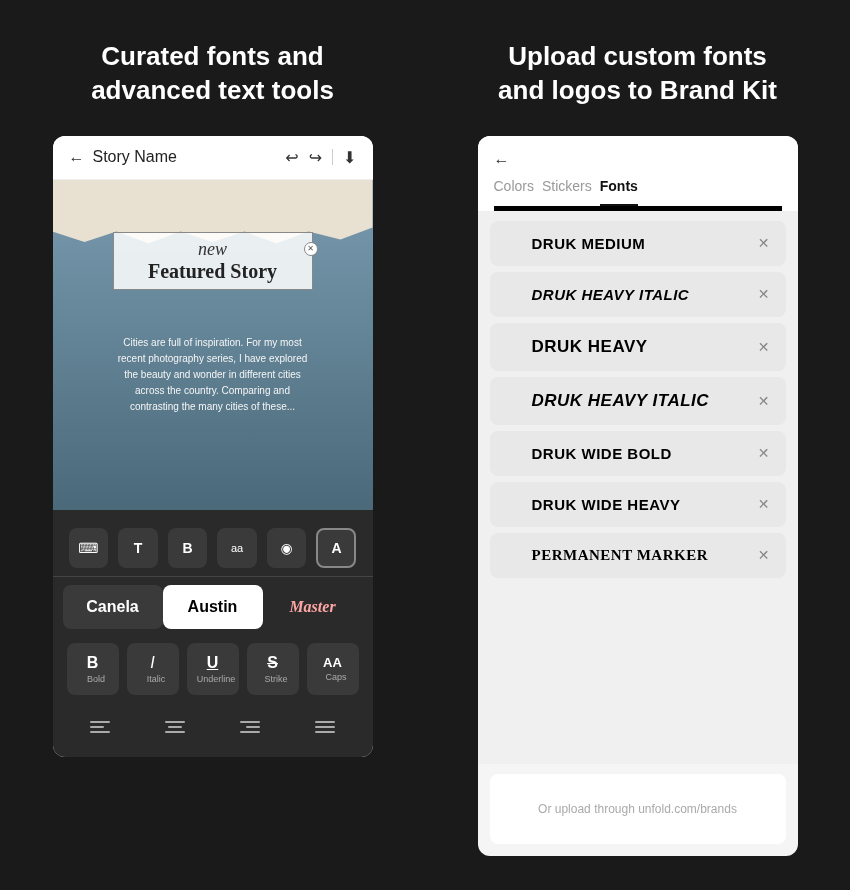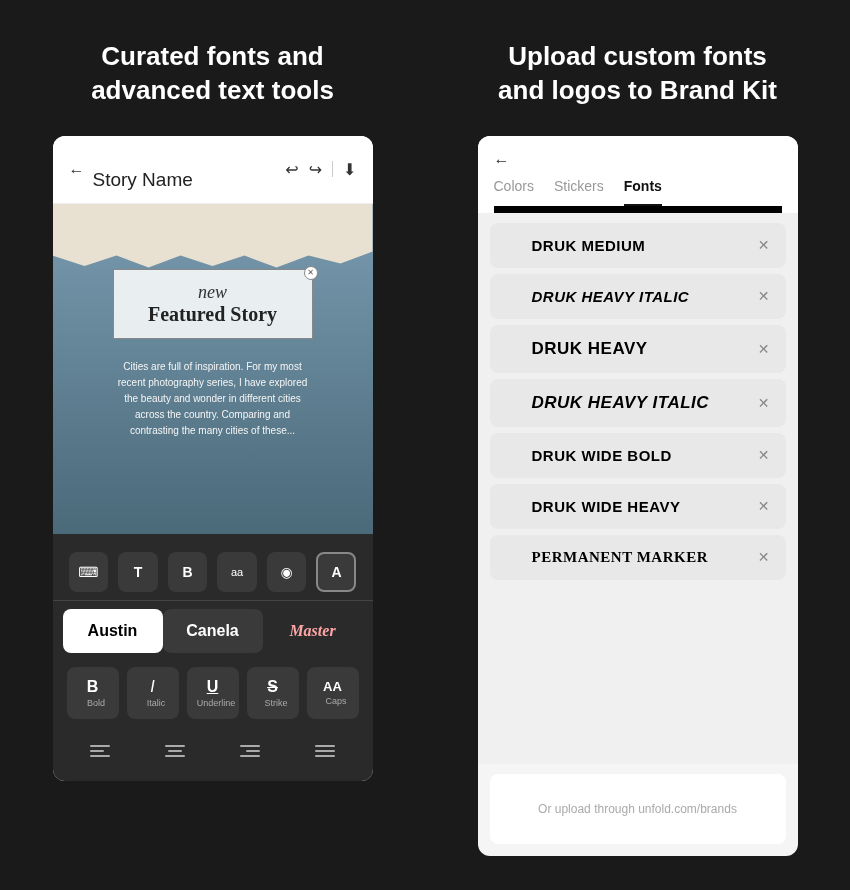--- a/index.html
+++ b/index.html
@@ -49,24 +49,23 @@
       padding: 12px 16px;
       background: #fff;
       border-bottom: 1px solid #eee;
     }
     .phone-header-left {
       display: flex;
       align-items: center;
       gap: 8px;
     }
     .phone-header-title {
-      font-size: 19px;
+      font-size: 16px;
       font-weight: 500;
       color: #222;
-      margin-top: 21px;
     }
     .phone-header-right {
       display: flex;
       align-items: center;
       gap: 10px;
     }
     .header-icon {
       font-size: 16px;
       color: #333;
       cursor: pointer;
@@ -93,25 +92,25 @@
       position: absolute;
       top: 0;
       left: 0;
       right: 0;
       height: 80px;
       background: #e8e0d0;
       clip-path: polygon(0 0, 100% 0, 100% 60%, 90% 75%, 80% 65%, 70% 80%, 60% 65%, 50% 78%, 40% 65%, 30% 80%, 20% 65%, 10% 78%, 0 65%);
     }
     .story-text-box {
       position: absolute;
-      top: 65px;
+      top: 52px;
       left: 50%;
       transform: translateX(-50%);
       border: 1px solid #888;
-      padding: 12px 14px;
+      padding: 6px 14px;
       background: rgba(255,255,255,0.85);
       text-align: center;
       width: 200px;
     }
     .story-new {
       font-family: 'Georgia', serif;
       font-style: italic;
       font-size: 18px;
       color: #333;
     }
@@ -268,22 +267,22 @@
       background: #fff;
     }
     .back-arrow {
       font-size: 16px;
       color: #333;
       margin-bottom: 10px;
       cursor: pointer;
     }
     .tab-bar {
       display: flex;
-      gap: 20px;
-      border-bottom: 7px solid #000000;
+      gap: 8px;
+      border-bottom: 5px solid #000000;
       padding-bottom: 0;
     }
     .tab-item {
       font-size: 14px;
       color: #999;
       padding-bottom: 10px;
       cursor: pointer;
       border-bottom: 2px solid transparent;
     }
     .tab-item.active {
@@ -381,22 +380,22 @@
       <div class="toolbar-row1">
         <div class="tool-btn">⌨</div>
         <div class="tool-btn" style="font-weight:700;">T</div>
         <div class="tool-btn" style="font-weight:900;">B</div>
         <div class="tool-btn" style="font-size:11px;">aa</div>
         <div class="tool-btn">◉</div>
         <div class="tool-btn" style="font-weight:700;border:2px solid #888;">A</div>
       </div>
 
       <div class="font-row">
+        <div class="font-chip dark-bg">Canela</div>
         <div class="font-chip active">Austin</div>
-        <div class="font-chip dark-bg">Canela</div>
         <div class="font-chip outline" style="font-family:cursive;">Master</div>
       </div>
 
       <div class="style-row">
         <div class="style-btn">
           <span class="style-btn-icon">B</span>
           <span class="style-btn-label">Bold</span>
         </div>
         <div class="style-btn">
           <span class="style-btn-icon" style="font-style:italic;font-weight:400;">I</span>

